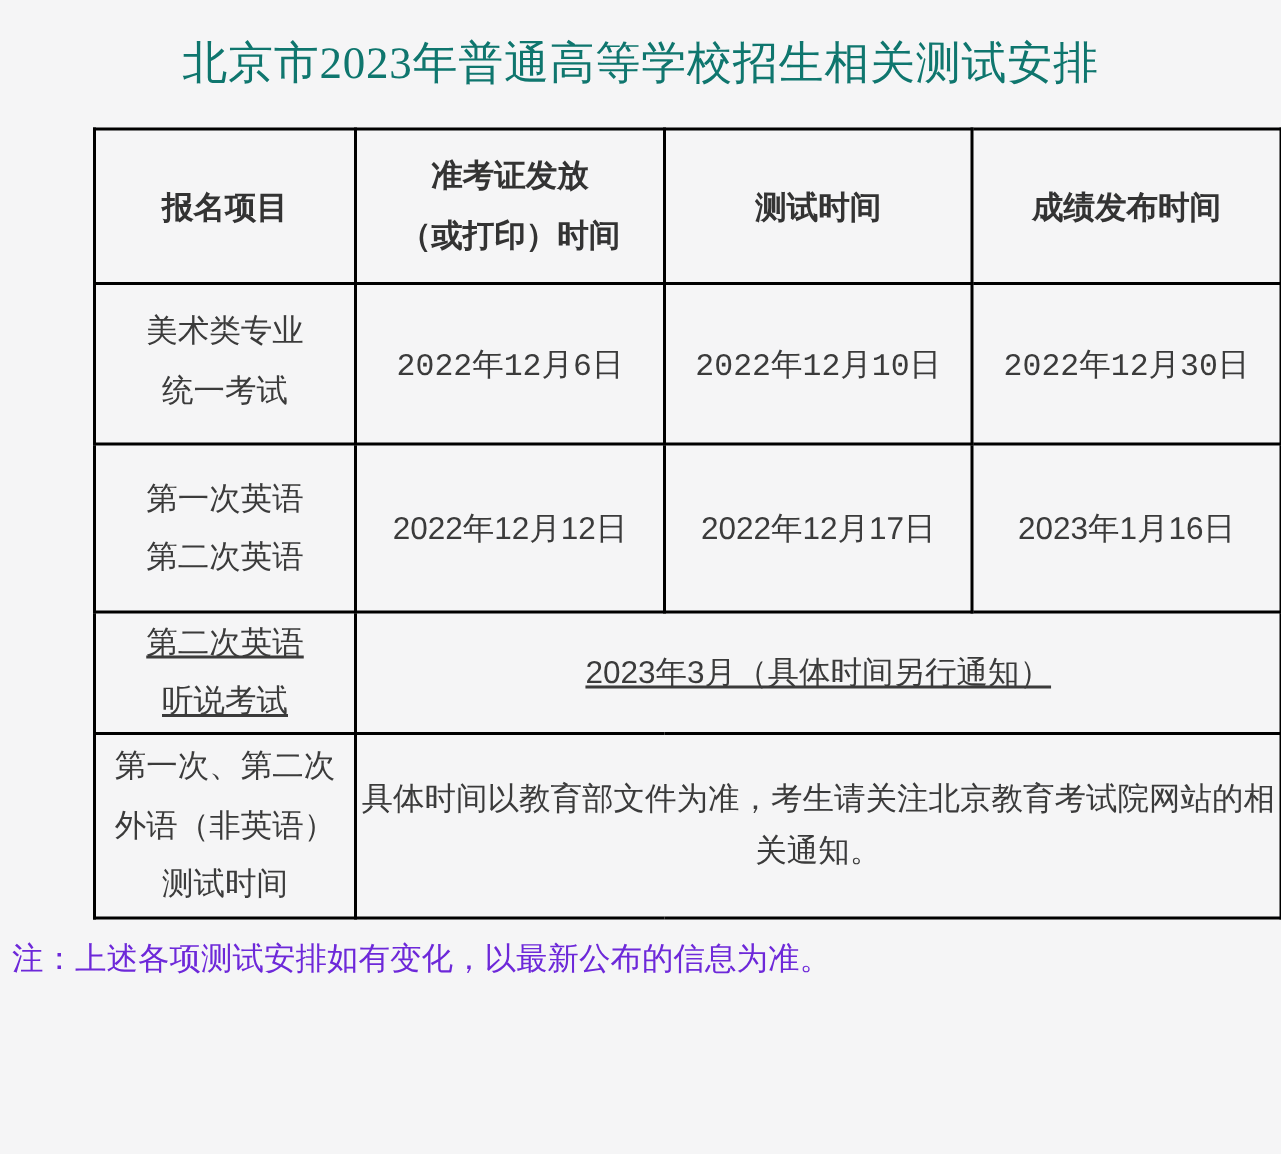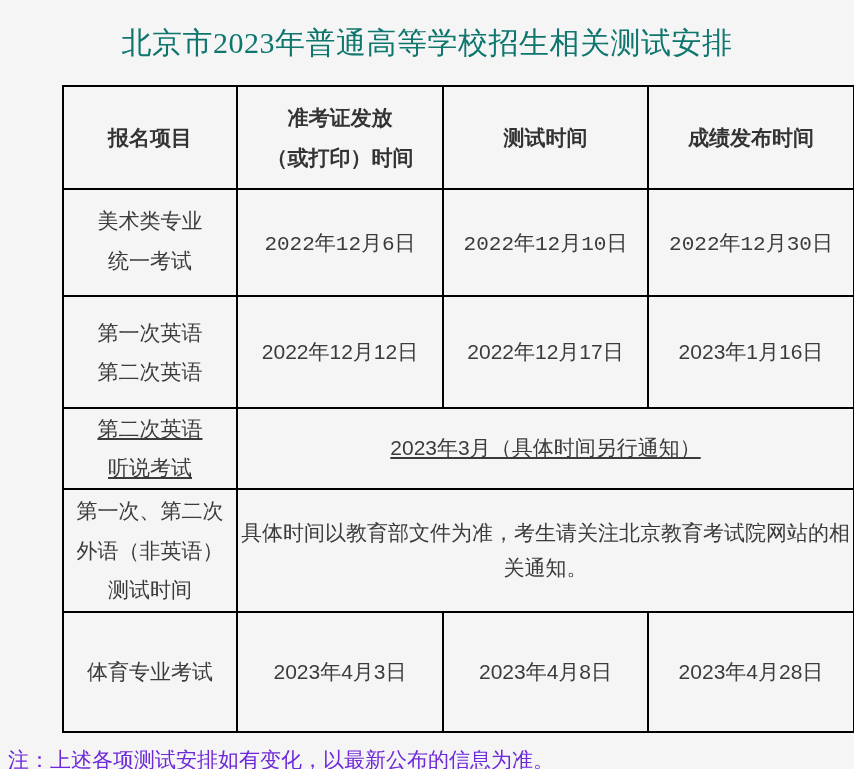--- a/index.html
+++ b/index.html
@@ -120,24 +120,18 @@
         <td class="multiline">第二次英语
 听说考试</td>
         <td class="merged-center" colspan="3">2023年3月（具体时间另行通知）</td>
       </tr>
       <tr class="rh-4">
         <td class="multiline">第一次、第二次
 外语（非英语）
 测试时间</td>
         <td class="merged-left" colspan="3">具体时间以教育部文件为准，考生请关注北京教育考试院网站的相关通知。</td>
       </tr>
-      <tr class="rh-5">
-        <td>体育专业考试</td>
-        <td>2023年4月3日</td>
-        <td>2023年4月8日</td>
-        <td>2023年4月28日</td>
-      </tr>
     </tbody>
   </table>
 
   <p class="note">注：上述各项测试安排如有变化，以最新公布的信息为准。</p>
 
 </div>
 
 </body></html>

